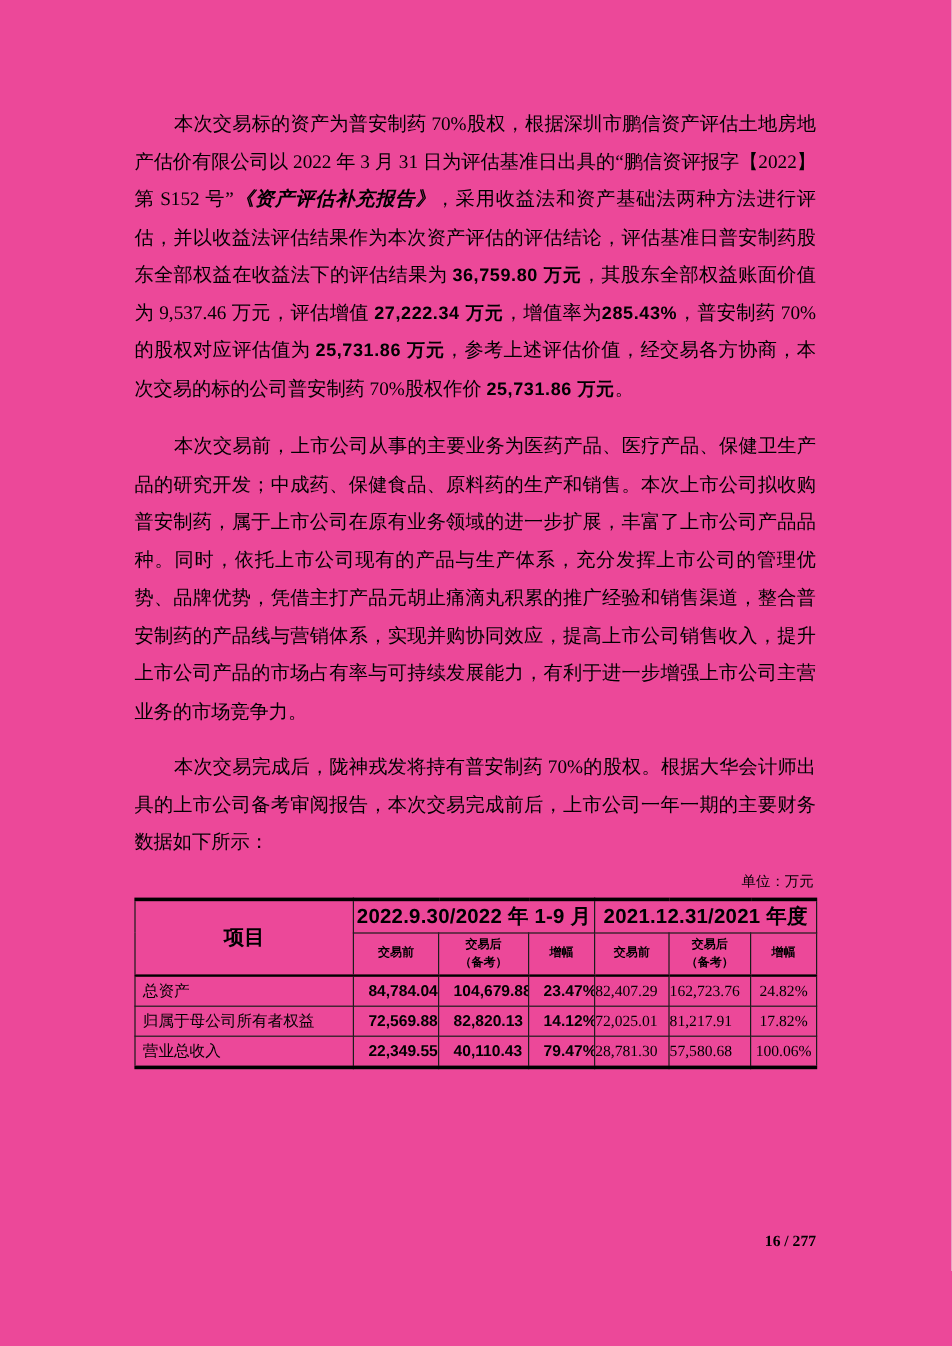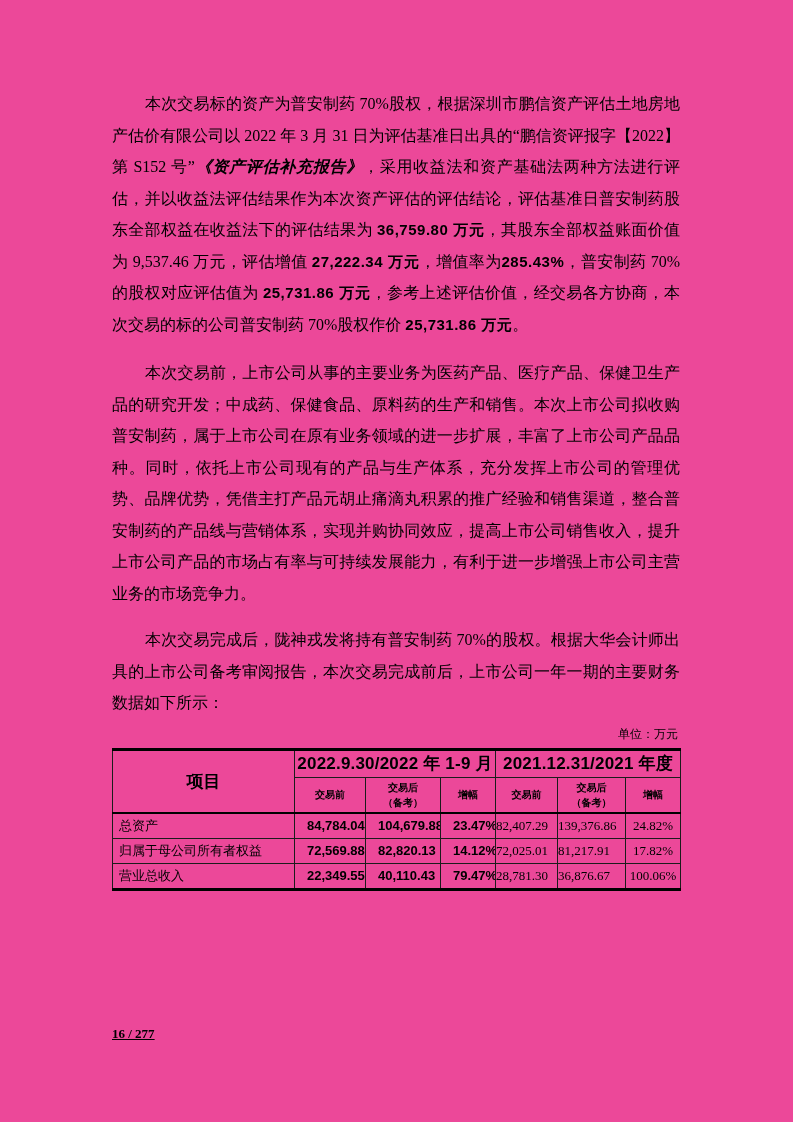--- a/index.html
+++ b/index.html
@@ -46,22 +46,22 @@
   .hb{border-bottom:2px solid #000 !important;}
   .fin tbody td{height:24px;font-size:13px;margin-top:11px;}
   td.item{text-align:left;padding-left:6px;}
   td.v22{
     font-family:"Liberation Sans","DejaVu Sans",sans-serif;
     font-weight:bold;font-size:12.5px;text-align:right;padding-right:7px;padding-left:12px;
   }
   td.v21{text-align:left;padding-right:7px;}
   td.pct{text-align:center;padding-right:0;}
   .pageno{
-    position:absolute;top:1026px;left:112px;width:568px;text-align:left;
-    font-weight:bold;font-size:13px;padding-right:6px;text-decoration:underline;
+    position:absolute;top:1026px;left:112px;width:568px;text-align:right;
+    font-weight:bold;font-size:13px;padding-right:6px;
   }
 </style>
 </head>
 <body>
 
 <div class="page">
   <div class="content">
 
     <p class="para"><span>本次交易标的资产为普安制药 70%股权，根据深圳市鹏信资产评估土地房地产估价有限公司以 2022 年 3 月 31 日为评估基准日出具的“鹏信资评报字【2022】第 S152 号”</span><span class="em-title">《资产评估补充报告》</span><span>，采用收益法和资产基础法两种方法进行评估，并以收益法评估结果作为本次资产评估的评估结论，评估基准日普安制药股东全部权益在收益法下的评估结果为 </span><span class="em-num">36,759.80 万元</span><span>，其股东全部权益账面价值为 9,537.46 万元，评估增值 </span><span class="em-num">27,222.34 万元</span><span>，增值率为</span><span class="em-num">285.43%</span><span>，普安制药 70%的股权对应评估值为 </span><span class="em-num">25,731.86 万元</span><span>，参考上述评估价值，经交易各方协商，本次交易的标的公司普安制药 70%股权作价 </span><span class="em-num">25,731.86 万元</span><span>。</span></p>
 
@@ -105,39 +105,39 @@
           <th class="hb">增幅</th>
         </tr>
       </thead>
       <tbody>
         <tr>
           <td class="item">总资产</td>
           <td class="v22">84,784.04</td>
           <td class="v22">104,679.88</td>
           <td class="v22 pct">23.47%</td>
           <td class="v21">82,407.29</td>
-          <td class="v21">139,376.86</td>
+          <td class="v21">162,723.76</td>
           <td class="v21 pct">24.82%</td>
         </tr>
         <tr>
           <td class="item">归属于母公司所有者权益</td>
           <td class="v22">72,569.88</td>
           <td class="v22">82,820.13</td>
           <td class="v22 pct">14.12%</td>
           <td class="v21">72,025.01</td>
           <td class="v21">81,217.91</td>
           <td class="v21 pct">17.82%</td>
         </tr>
         <tr>
           <td class="item">营业总收入</td>
           <td class="v22">22,349.55</td>
           <td class="v22">40,110.43</td>
           <td class="v22 pct">79.47%</td>
           <td class="v21">28,781.30</td>
-          <td class="v21">36,876.67</td>
+          <td class="v21">57,580.68</td>
           <td class="v21 pct">100.06%</td>
         </tr>
       </tbody>
     </table>
 
   </div>
 
   <div class="pageno">16 / 277</div>
 </div>
 

